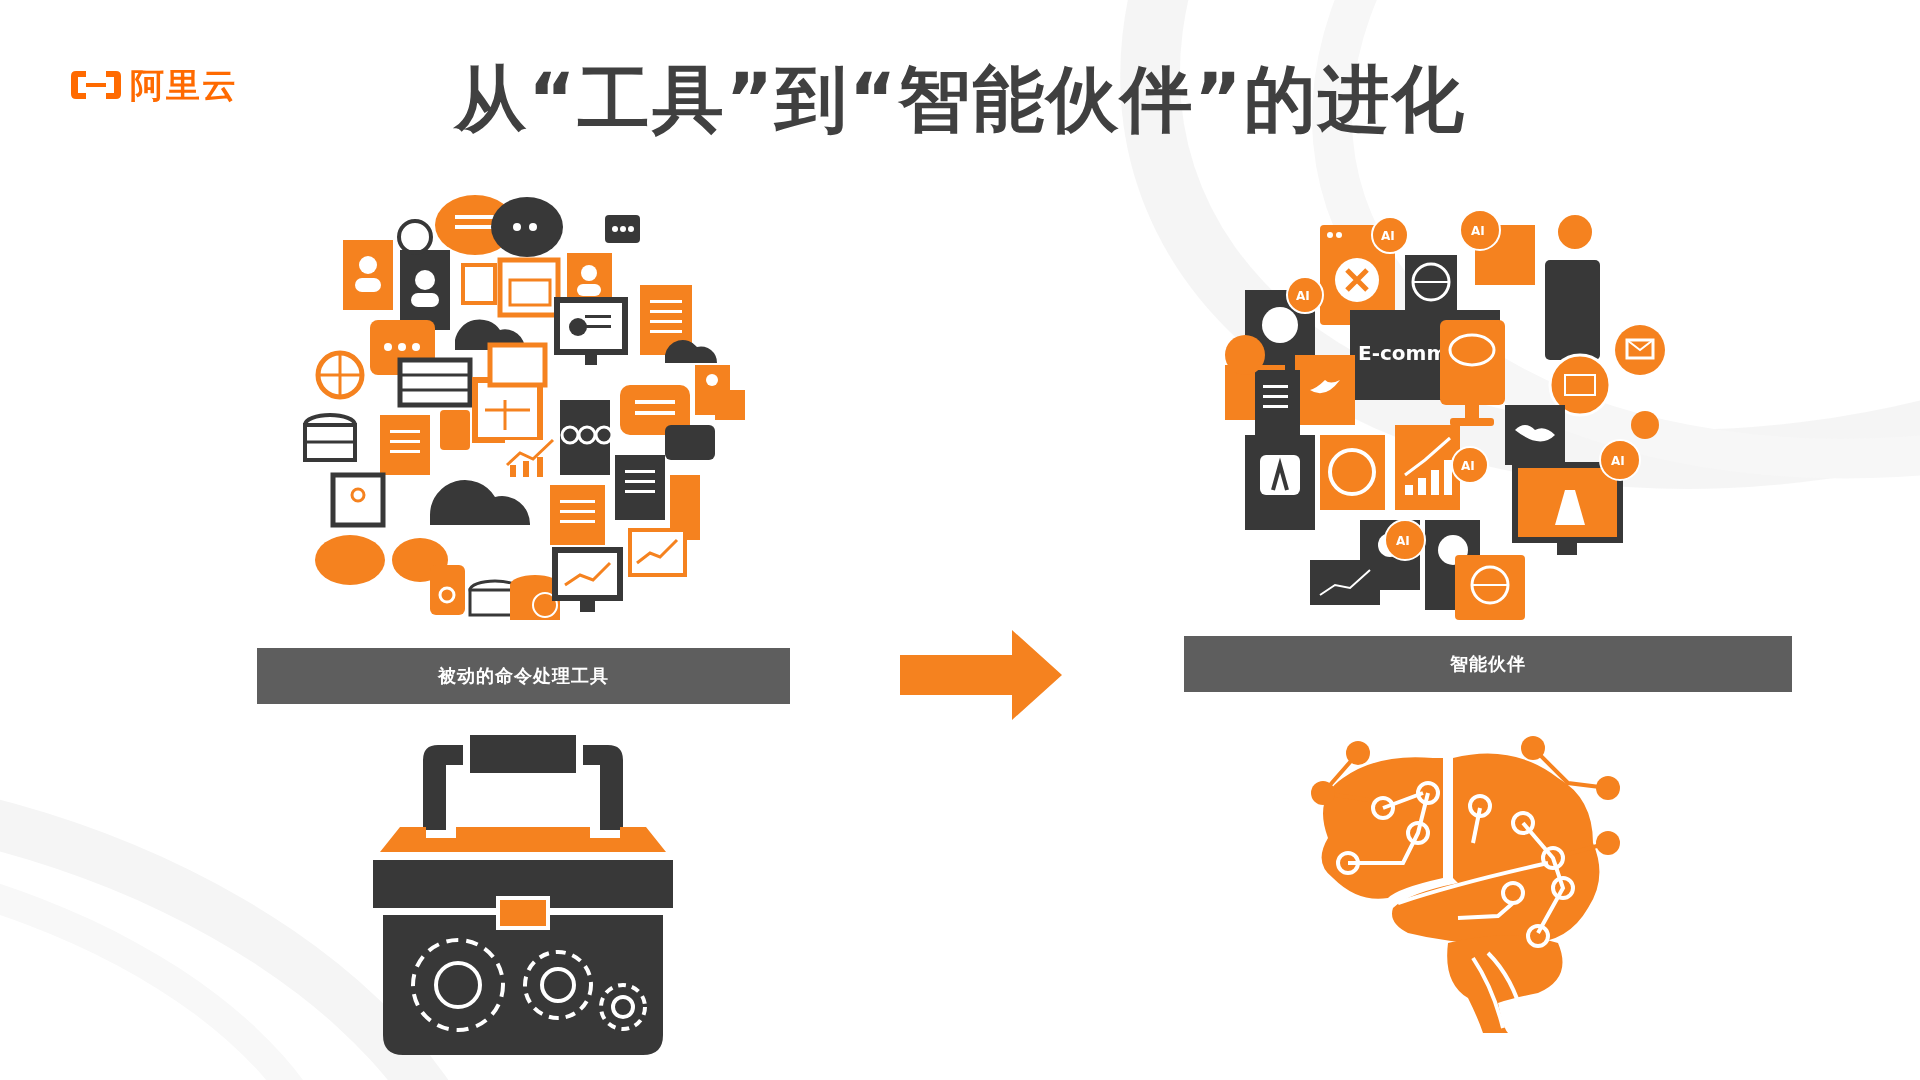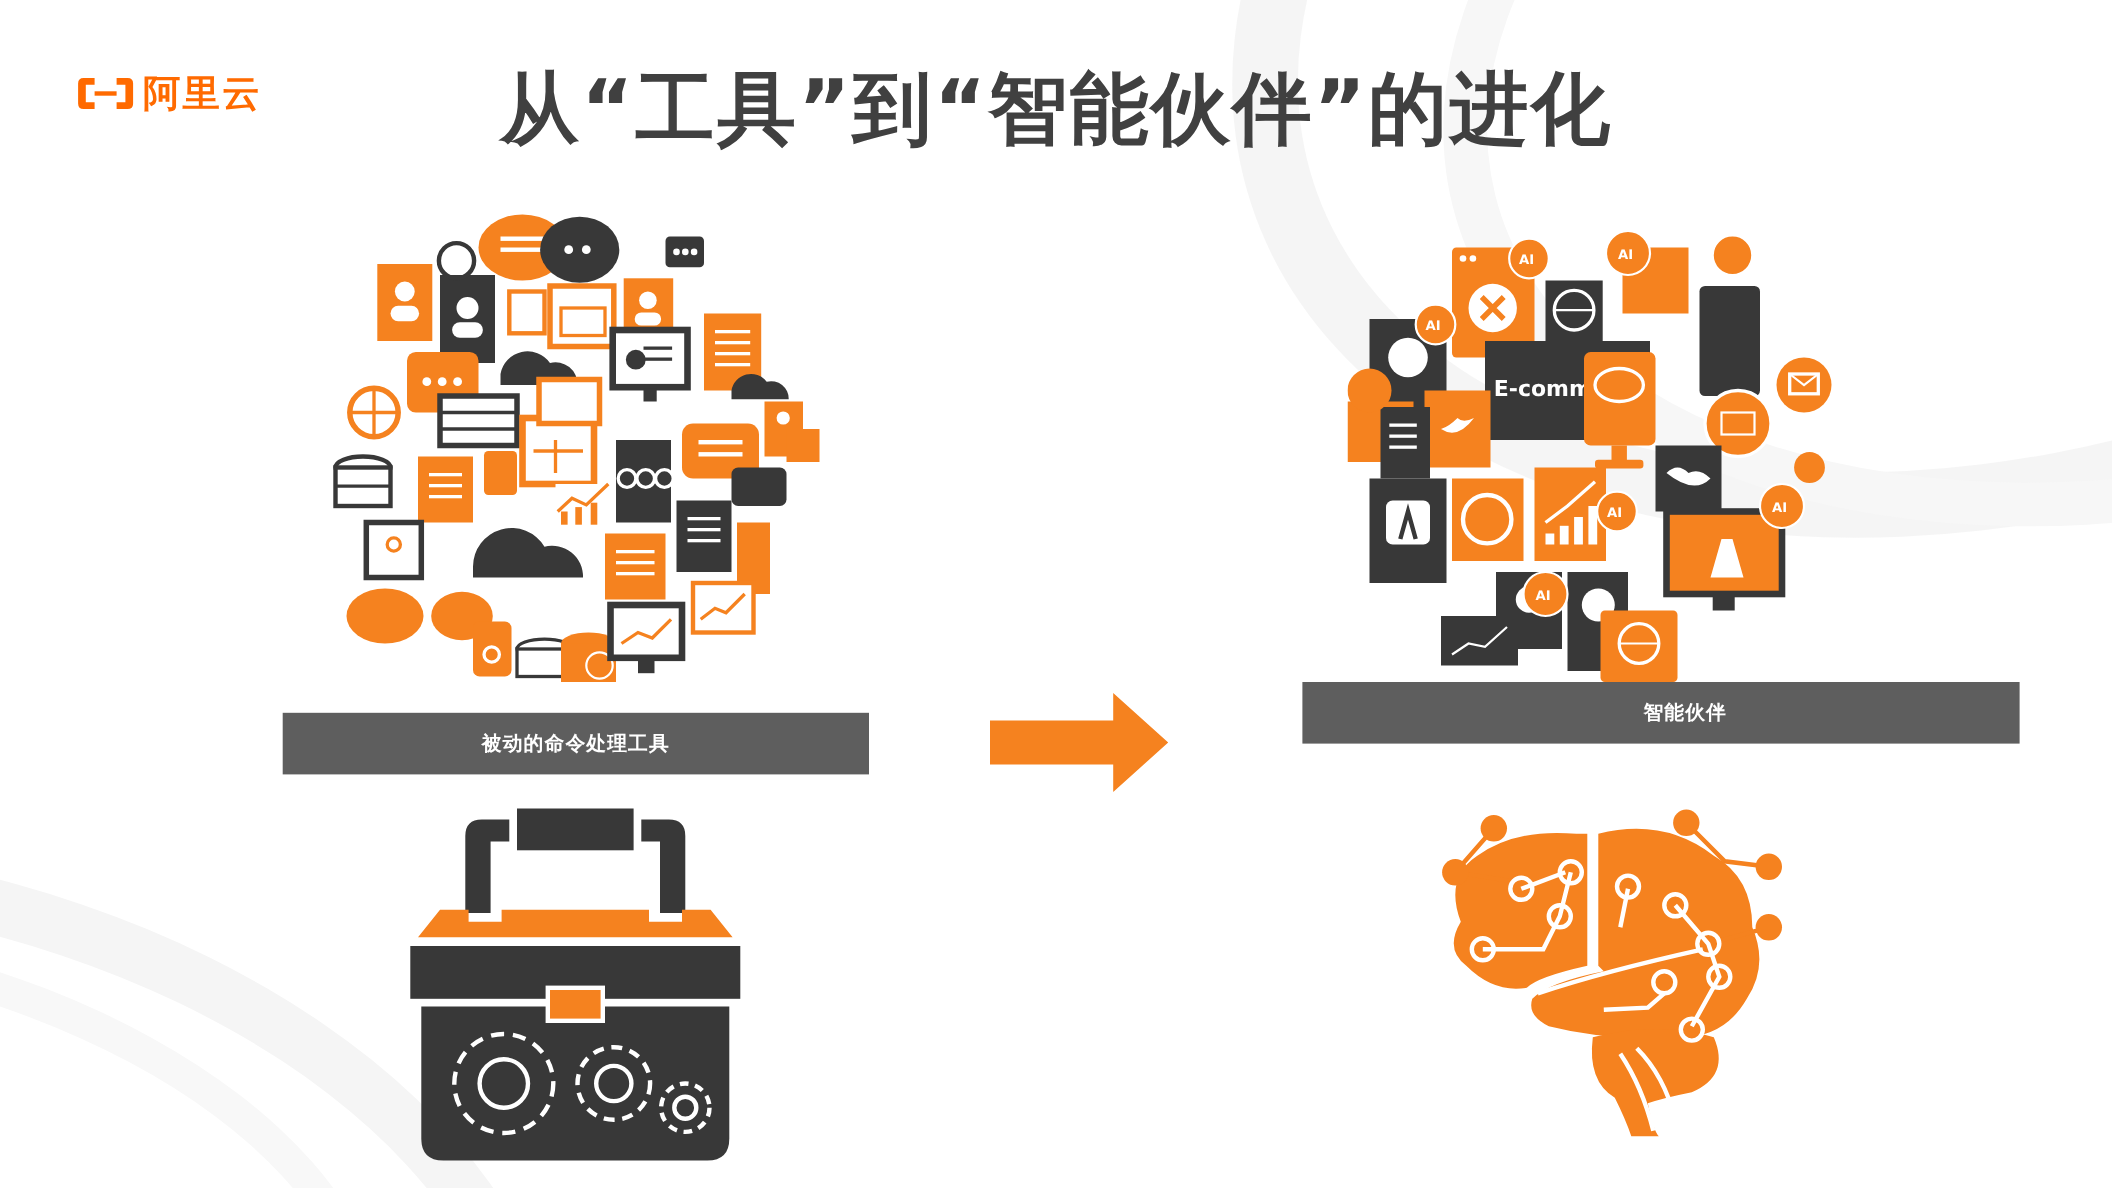--- a/index.html
+++ b/index.html
@@ -15,21 +15,21 @@
   .logo-text{color:#ff6a00;font-size:34px;font-weight:bold;letter-spacing:2px;line-height:1;}
 
   .title{position:absolute;left:0;right:0;top:52px;text-align:center;font-size:72px;font-weight:bold;color:#404040;letter-spacing:2px;}
 
   .cluster{position:absolute;}
   .cluster-left{left:295px;top:185px;width:460px;height:440px;}
   .cluster-right{left:1225px;top:190px;width:460px;height:430px;}
 
   .label-bar{position:absolute;height:56px;background:#5e5e5e;color:#fff;font-weight:bold;font-size:18px;display:flex;align-items:center;justify-content:center;letter-spacing:1px;}
   .bar-left{left:257px;top:648px;width:533px;}
-  .bar-right{left:1184px;top:620px;width:608px;padding-left:44px;}
+  .bar-right{left:1184px;top:636px;width:608px;}
 
   .arrow{position:absolute;left:900px;top:630px;}
 
   .toolbox{position:absolute;left:368px;top:730px;}
   .brain{position:absolute;left:1298px;top:728px;}
 </style>
 </head>
 <body>
 
 <div class="bg-swoosh sw1"></div>

